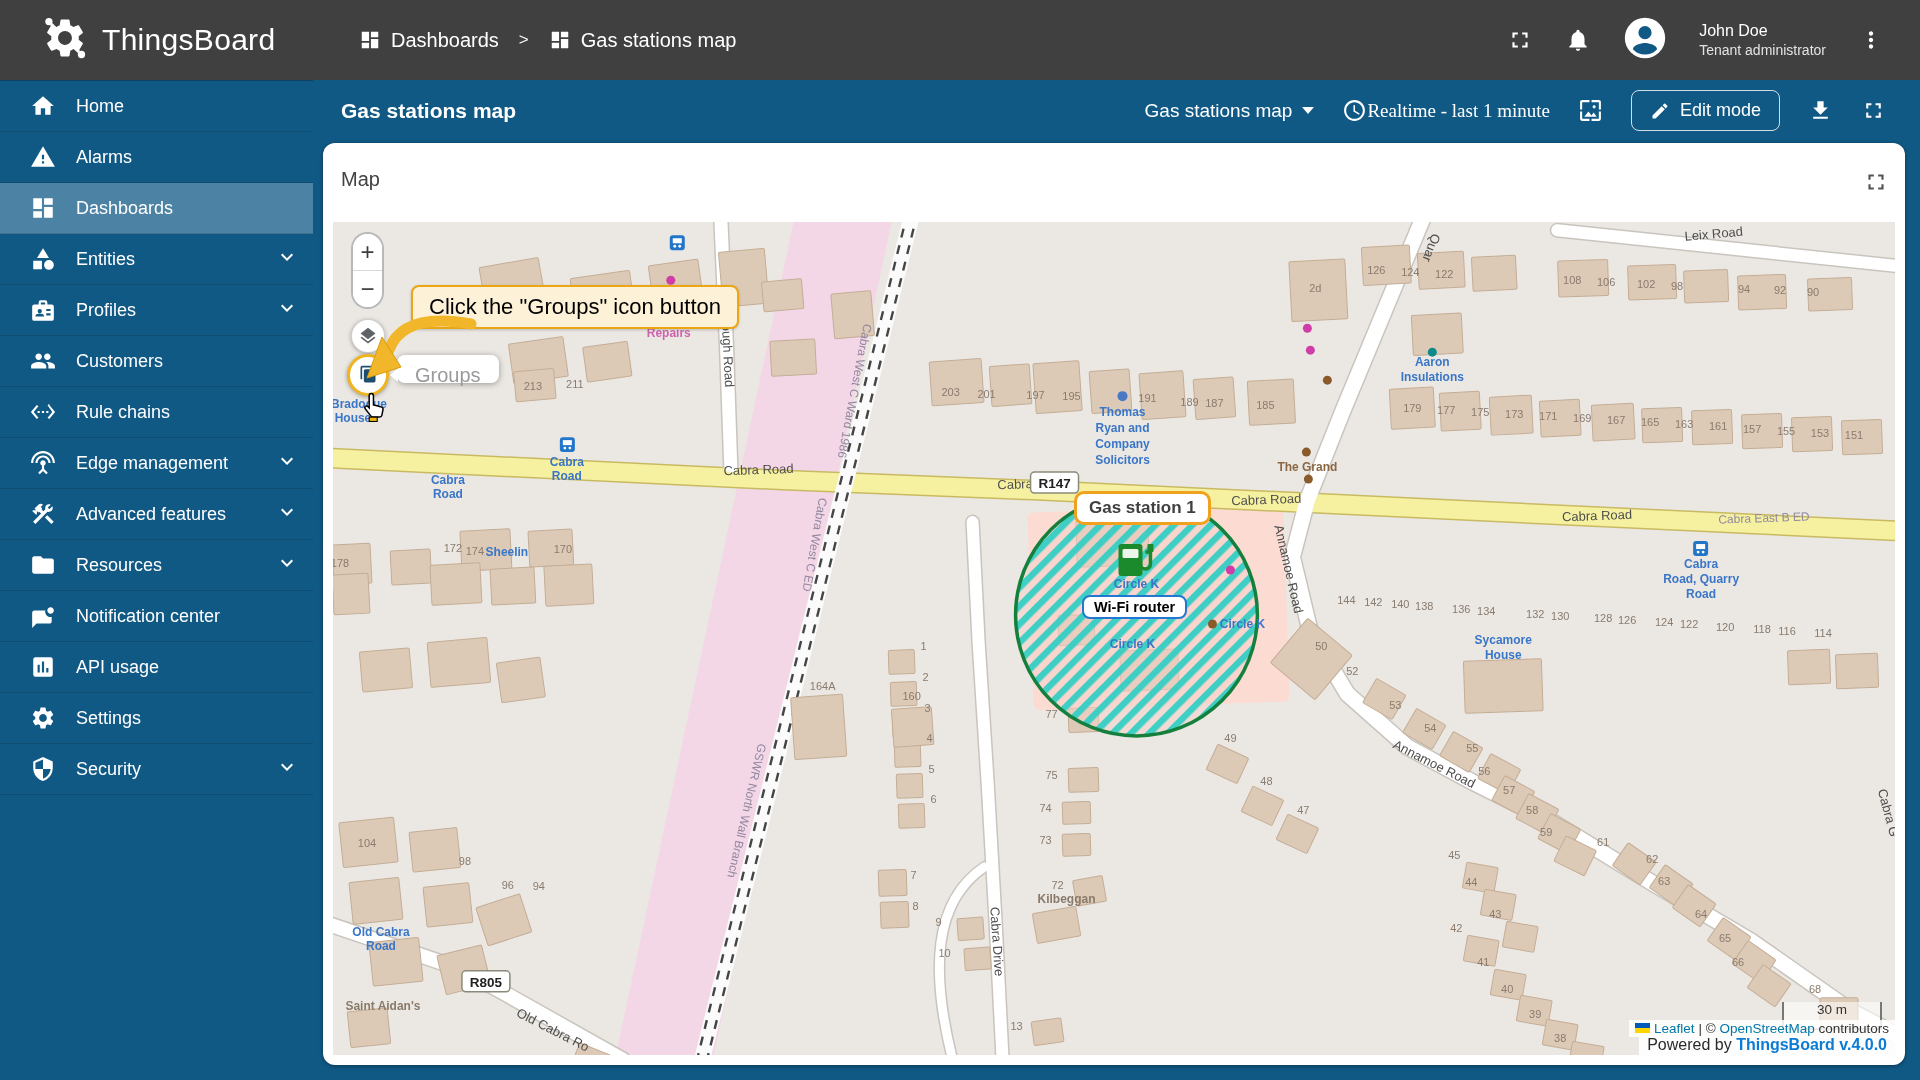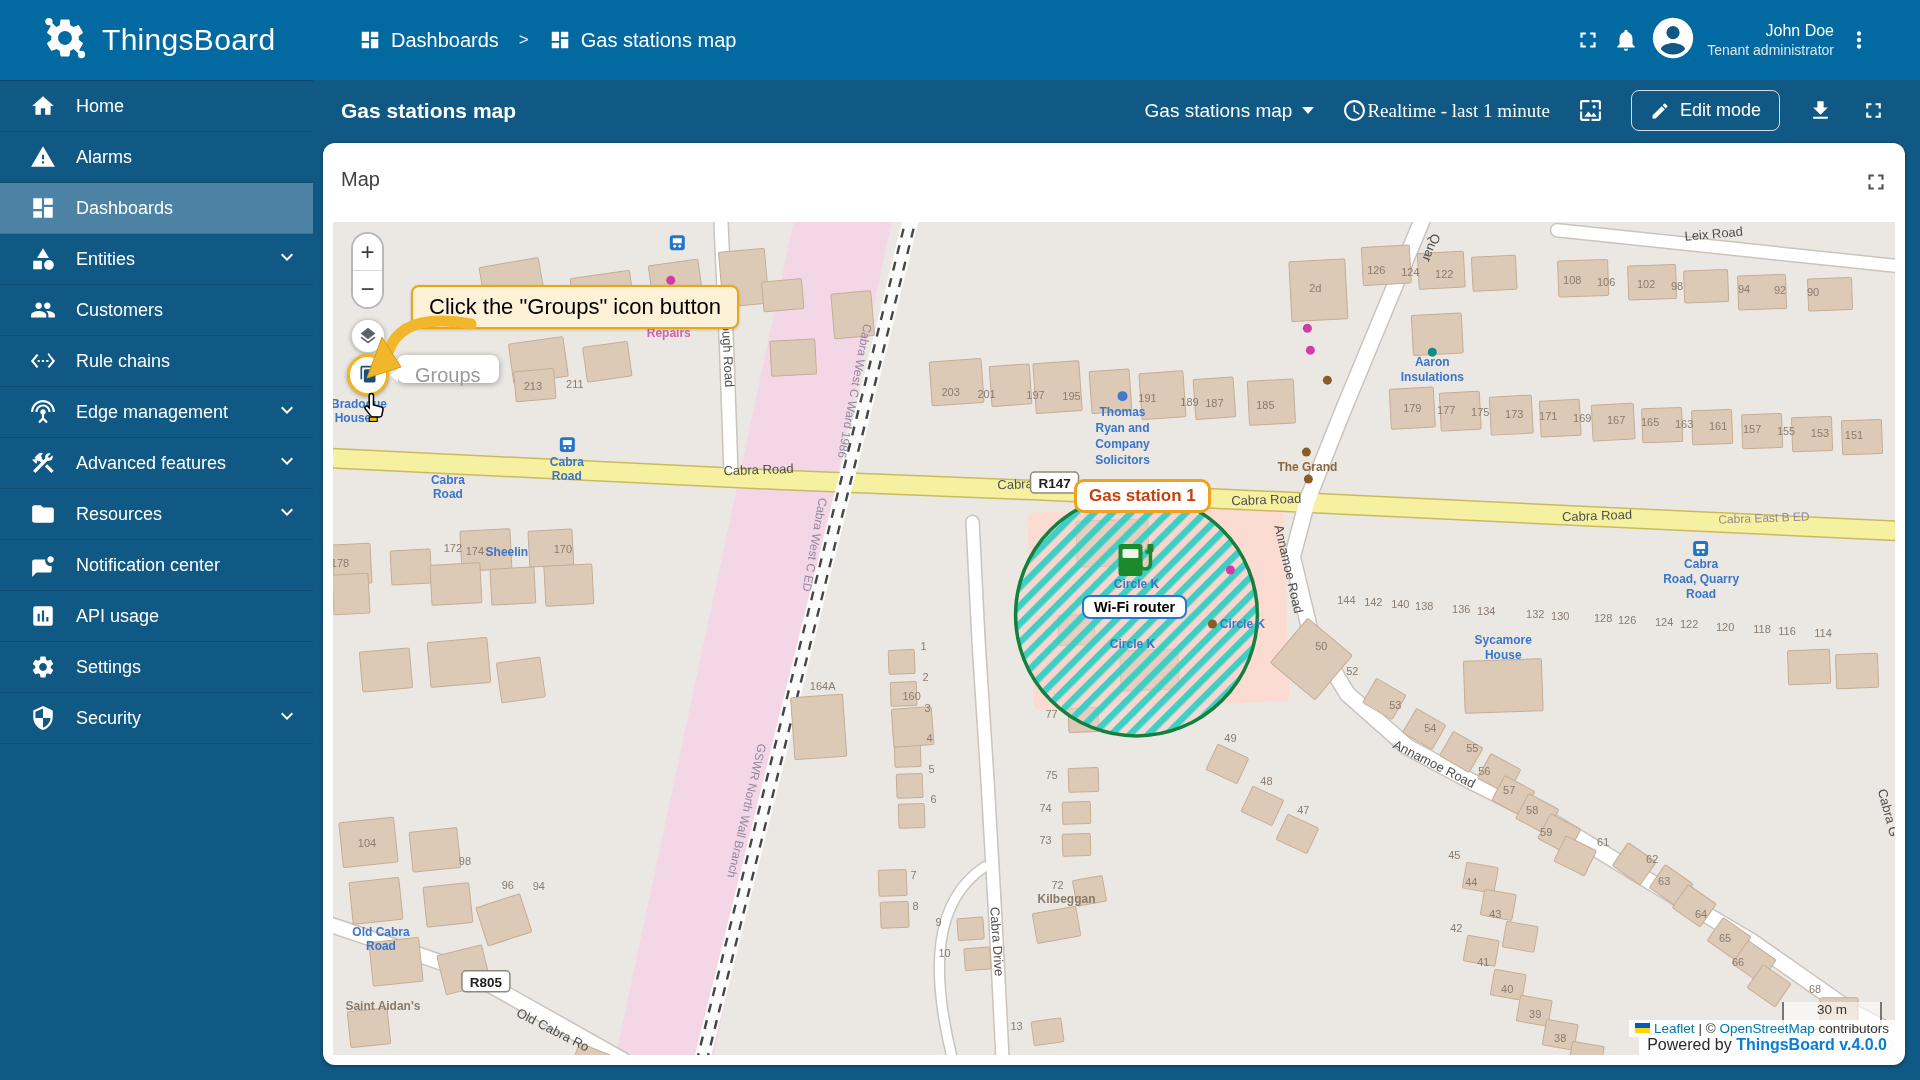--- a/index.html
+++ b/index.html
@@ -1,27 +1,27 @@
 <!DOCTYPE html>
 <html><head>
 <meta charset="utf-8">
 <style>
   * { box-sizing: border-box; margin: 0; padding: 0; }
   html,body { width:1920px; height:1080px; overflow:hidden; }
   body { font-family:"Liberation Sans","DejaVu Sans",sans-serif; background:#115985; color:#fff; }
 
   
-  .topbar { height:80px; display:flex; align-items:center; background:#0369a1; }
+  .topbar { height:80px; display:flex; align-items:center; background:#404040; }
   .logo { display:flex; align-items:center; gap:14px; padding-left:42px; width:313px; flex:0 0 auto; }
   .logo-text { font-size:30px; font-weight:500; letter-spacing:.3px; }
   .crumbs { display:flex; align-items:center; gap:12px; margin-left:46px; font-size:20px; font-weight:500; }
   .crumb { display:flex; align-items:center; gap:10px; cursor:pointer; }
   .crumb svg { width:22px; height:22px; fill:#fff; }
   .crumb-sep { font-size:17px; margin:0 8px; opacity:.95; }
-  .top-right { margin-left:auto; display:flex; align-items:center; gap:12px; padding-right:48px;text-align:right; }
+  .top-right { margin-left:auto; display:flex; align-items:center; gap:32px; padding-right:36px; }
   .icon-btn { background:none; border:none; cursor:pointer; display:flex; align-items:center; }
   .icon-btn svg { width:26px; height:26px; fill:#fff; }
   .avatar svg { width:44px; height:44px; }
   .user-block { line-height:1.3; }
   .user-name { font-size:16px; }
   .user-role { font-size:14px; opacity:.85; }
 
   
   .layout { display:flex; height:1000px; }
   .sidebar { width:313px; flex:0 0 auto; background:#115985; border-top:1px solid rgba(0,0,0,.25); }
@@ -60,21 +60,21 @@
   .layers-btn { left:18px; top:97px; }
   .layers-btn svg { width:20px; height:20px; fill:#5f6368; }
   .groups-btn { left:14px; top:132px; width:42px; height:42px; border:3px solid #f0b41c; box-shadow:0 1px 4px rgba(0,0,0,.35); }
   .groups-btn svg { width:20px; height:20px; fill:#1d4d70; }
   .groups-tip { position:absolute; left:64px; top:133px; height:28px; line-height:40px; padding:0 18px; background:#fff; border-radius:8px; color:#9a9a9a; font-size:20px; box-shadow:0 1px 6px rgba(0,0,0,.35); }
   .groups-tip::before { content:""; position:absolute; left:-7px; top:13px; border-top:7px solid transparent; border-bottom:7px solid transparent; border-right:8px solid #fff; }
   .callout { position:absolute; left:78px; top:63px; padding:7px 16px; background:#fdf2d8; border:2px solid #eaa613; border-radius:8px; color:#000; font-size:22px; white-space:nowrap; box-shadow:0 1px 3px rgba(0,0,0,.2); }
   .callout-arrow { position:absolute; left:26px; top:88px; }
   .cursor-icon { position:absolute; left:28px; top:170px; }
 
-  .station-label { position:absolute; left:741px; top:257px; background:#fff; border:3px solid #f0a11d; border-radius:10px; padding:4px 12px; color:#c2410c; font-size:17px; font-weight:700; cursor:pointer; }
+  .station-label { position:absolute; left:741px; top:269px; background:#fff; border:3px solid #f0a11d; border-radius:10px; padding:4px 12px; color:#404040; font-size:17px; font-weight:700; cursor:pointer; }
   .router-label { position:absolute; left:749px; top:373px; background:#fff; border:2px solid #2277d2; border-radius:8px; padding:2px 10px; color:#000; font-size:14.5px; font-weight:700; cursor:pointer; }
 
   .scalebar { position:absolute; left:1449px; top:780px; width:100px; height:28px; background:rgba(255,255,255,.55); border:2px solid #777; border-top:none; color:#333; font-size:13.5px; text-align:center; line-height:15px; }
   .attribution { position:absolute; right:0; bottom:18px; background:rgba(255,255,255,.85); padding:1px 6px; font-size:13.5px; color:#333; }
   .attribution a { color:#0078A8; text-decoration:none; cursor:pointer; }
   .flag { display:inline-block; width:15px; height:10px; background:linear-gradient(#005bbb 50%, #ffd500 50%); margin-right:4px; }
   .powered { position:absolute; right:0; bottom:0; background:rgba(255,255,255,.9); padding:0 8px 1px 8px; font-size:16px; color:#2a2a2a; }
   .powered b { color:#0a7cd5; font-weight:700; cursor:pointer;margin-top:48px; }
 </style>
 </head>
@@ -155,20 +155,29 @@
         <span class="sb-icon"><svg viewBox="0 0 24 24">
             <path d="M3 13h8V3H3v10zm0 8h8v-6H3v6zm10 0h8V11h-8v10zm0-18v6h8V3h-8z"></path>
           </svg></span>
         <span class="sb-label">Dashboards</span>
       </div>
       <div class="sb-item">
         <span class="sb-icon"><svg viewBox="0 0 24 24">
             <path d="M12 2L6.5 11h11L12 2zm5.5 11a4.5 4.5 0 100 9 4.5 4.5 0 000-9zM3 21.5h8v-8H3v8z"></path>
           </svg></span>
         <span class="sb-label">Entities</span>
+        <span class="sb-chev"><svg viewBox="0 0 24 24">
+            <path d="M16.59 8.59L12 13.17 7.41 8.59 6 10l6 6 6-6z"></path>
+          </svg></span>
+      </div>
+      <div class="sb-item">
+        <span class="sb-icon"><svg viewBox="0 0 24 24">
+            <path d="M20 7h-4V5a2 2 0 00-2-2h-4a2 2 0 00-2 2v2H4a2 2 0 00-2 2v11a2 2 0 002 2h16a2 2 0 002-2V9a2 2 0 00-2-2zM10 5h4v2h-4V5zM9 11a2 2 0 110 4 2 2 0 010-4zm4 7H5v-.8c0-1.3 2.7-2 4-2s4 .7 4 2v.8zm6-1h-4v-2h4v2zm0-4h-4v-2h4v2z"></path>
+          </svg></span>
+        <span class="sb-label">Profiles</span>
         <span class="sb-chev"><svg viewBox="0 0 24 24">
             <path d="M16.59 8.59L12 13.17 7.41 8.59 6 10l6 6 6-6z"></path>
           </svg></span>
       </div>
       <div class="sb-item">
         <span class="sb-icon"><svg viewBox="0 0 24 24">
             <path d="M16 11c1.66 0 2.99-1.34 2.99-3S17.66 5 16 5c-1.66 0-3 1.34-3 3s1.34 3 3 3zm-8 0c1.66 0 2.99-1.34 2.99-3S9.66 5 8 5C6.34 5 5 6.34 5 8s1.34 3 3 3zm0 2c-2.33 0-7 1.17-7 3.5V19h14v-2.5c0-2.33-4.67-3.5-7-3.5zm8 0c-.29 0-.62.02-.97.05 1.16.84 1.97 1.97 1.97 3.45V19h6v-2.5c0-2.33-4.67-3.5-7-3.5z"></path>
           </svg></span>
         <span class="sb-label">Customers</span>
       </div>

